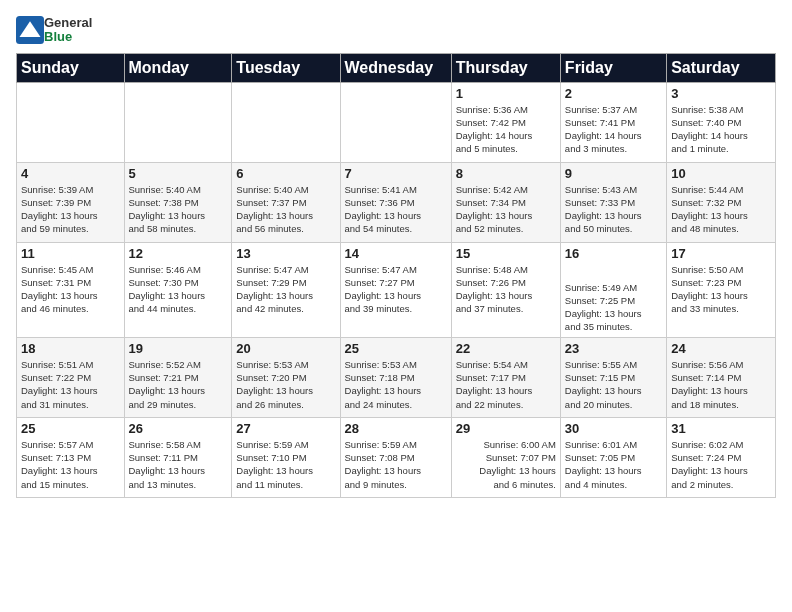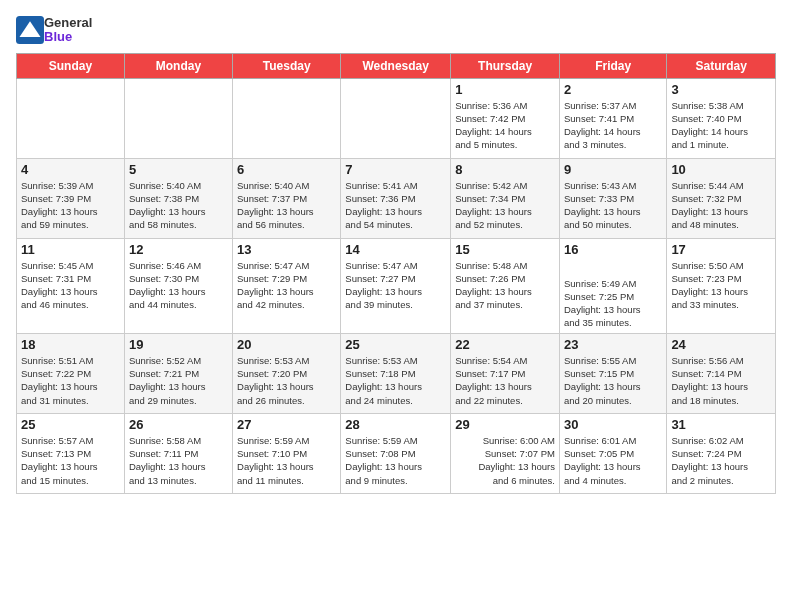--- a/index.html
+++ b/index.html
@@ -21,21 +21,21 @@
       align-items: center;
     }
     .logo-text {
       display: flex;
       flex-direction: column;
       font-size: 13px;
       font-weight: bold;
       line-height: 1.1;
     }
     .logo-text .general { color: #333; }
-    .logo-text .blue { color: #6d28d9; }
+    .logo-text .blue { color: #15803d; }
     .logo-icon {
       width: 28px;
       height: 28px;
     }
     .title-block {
       text-align: right;
     }
     .month-year {
       font-size: 36px;
       font-weight: bold;
@@ -45,25 +45,25 @@
     .location {
       font-size: 16px;
       color: #444;
     }
     table {
       width: 100%;
       border-collapse: collapse;
       font-size: 10px;
     }
     thead th {
-      background-color: #ef4444;
+      background-color: #0f172a;
       color: #fff;
       padding: 5px 4px;
-      text-align: center;
-      font-size: 12px;
+      text-align: left;
+      font-size: 16px;
       font-weight: bold;
       border: 1px solid #aaa;
     }
     tbody td {
       border: 1px solid #ccc;
       vertical-align: top;
       padding: 3px 4px;
       width: 113px;
       height: 80px;
       background: #fff;

